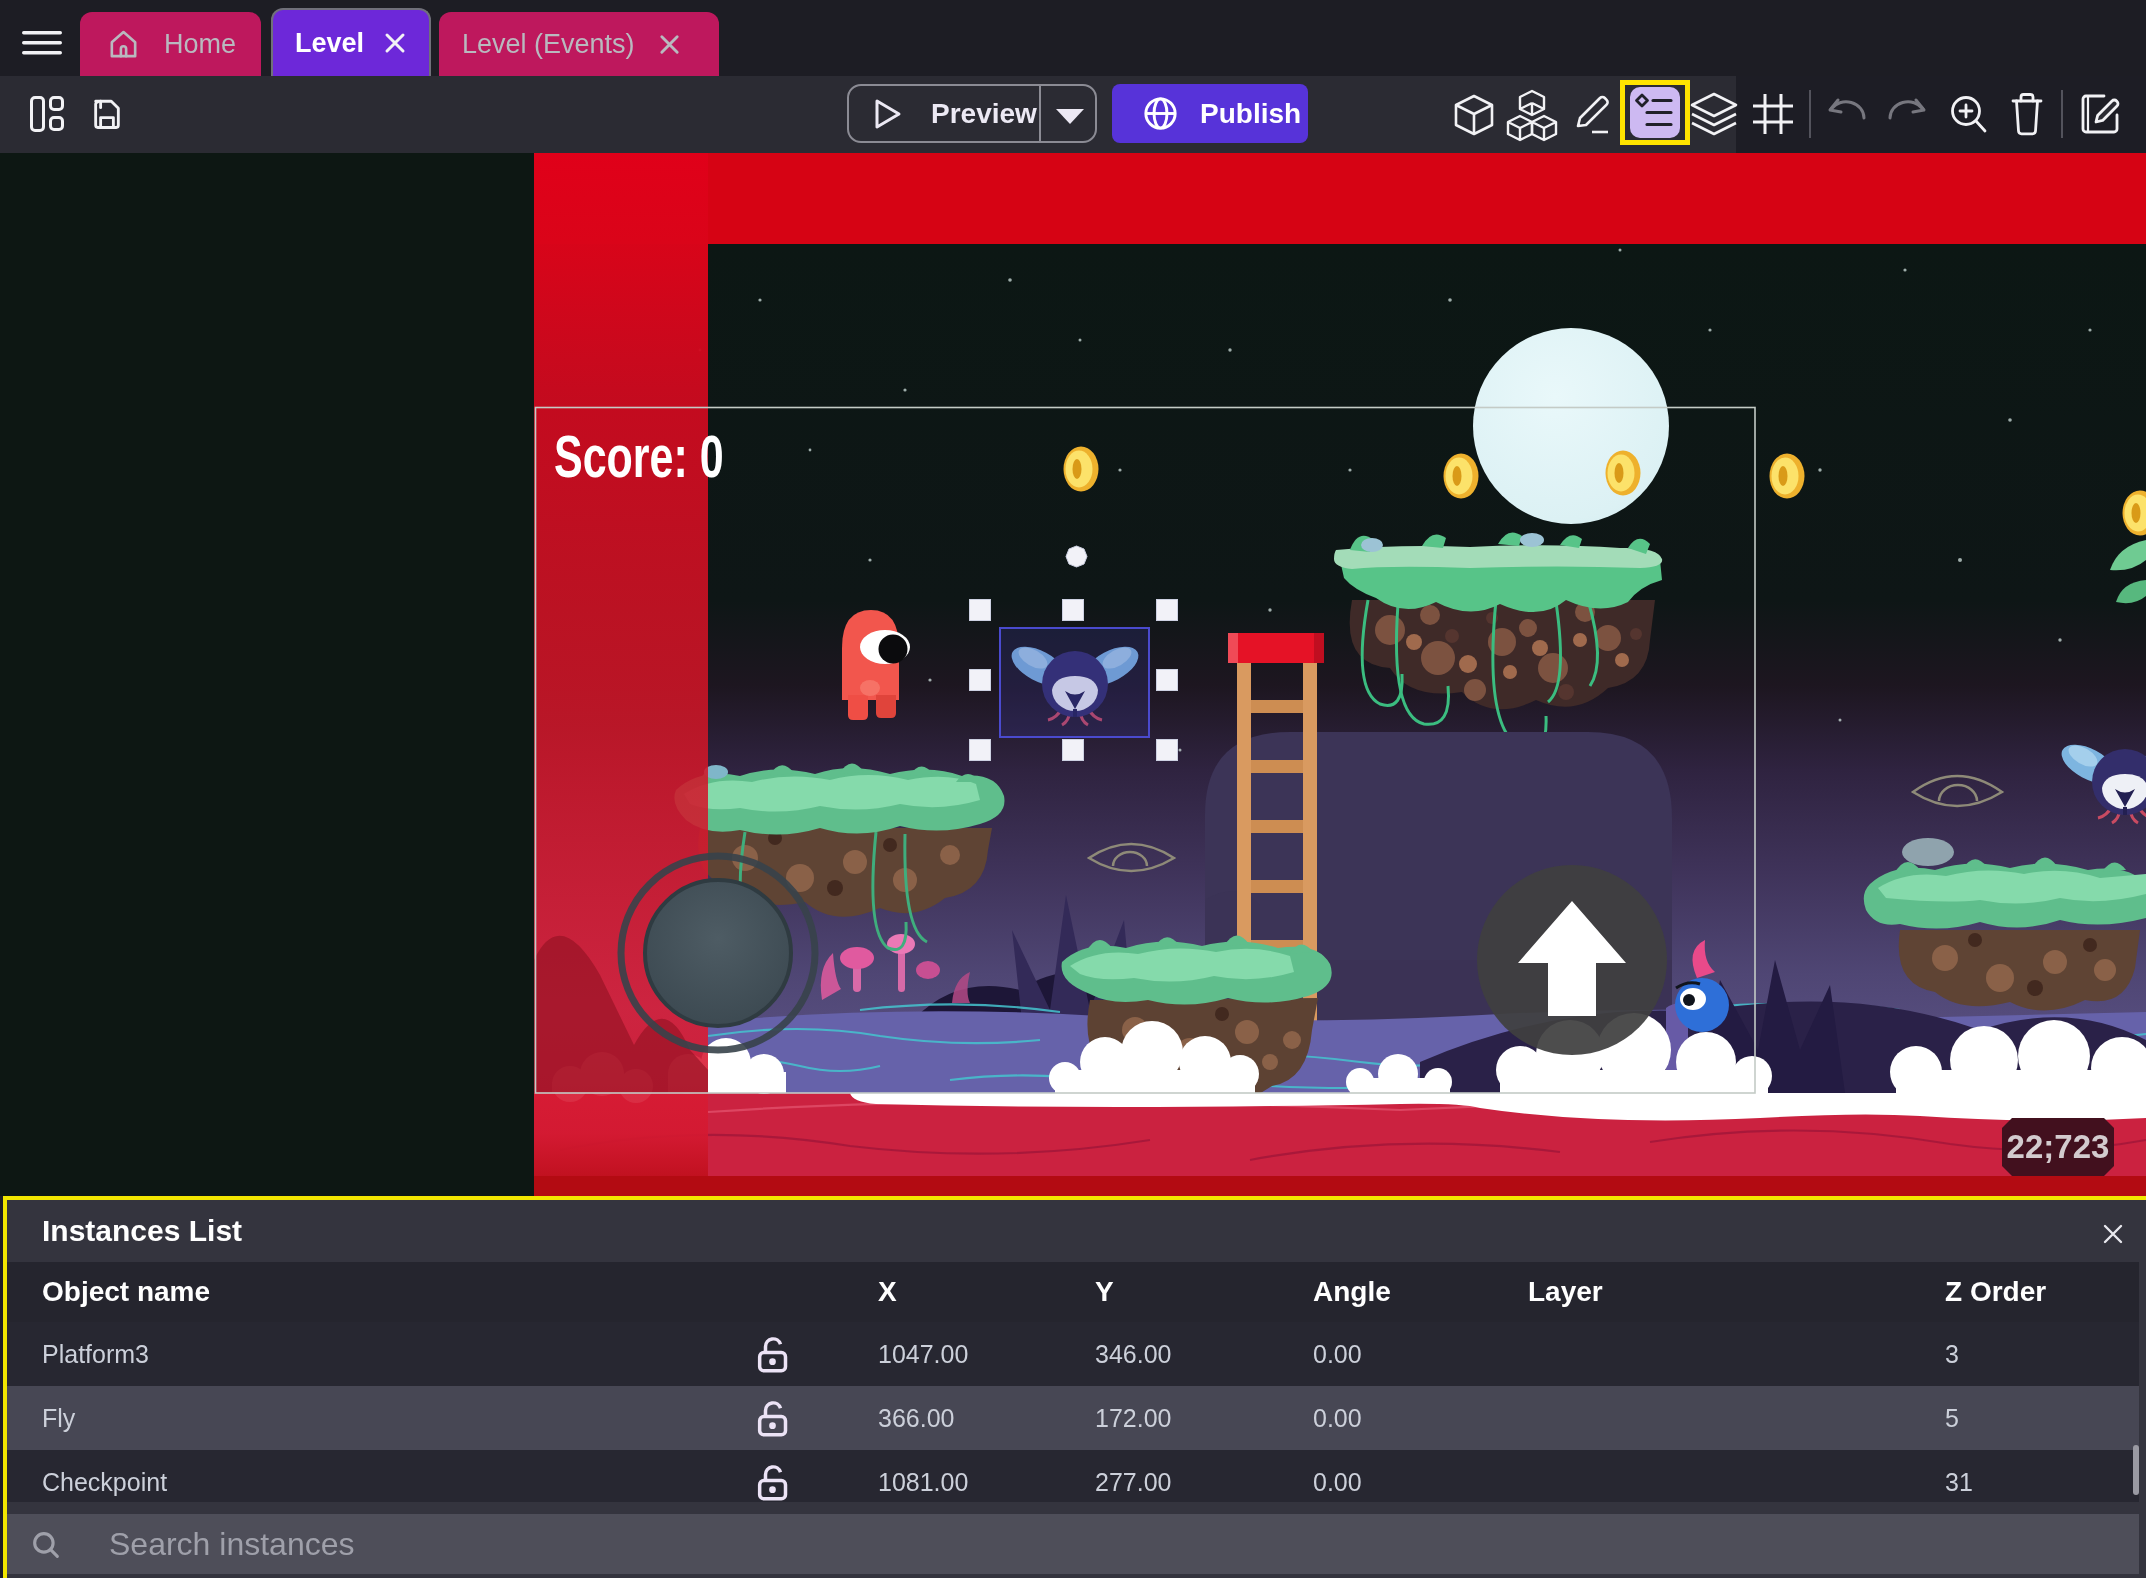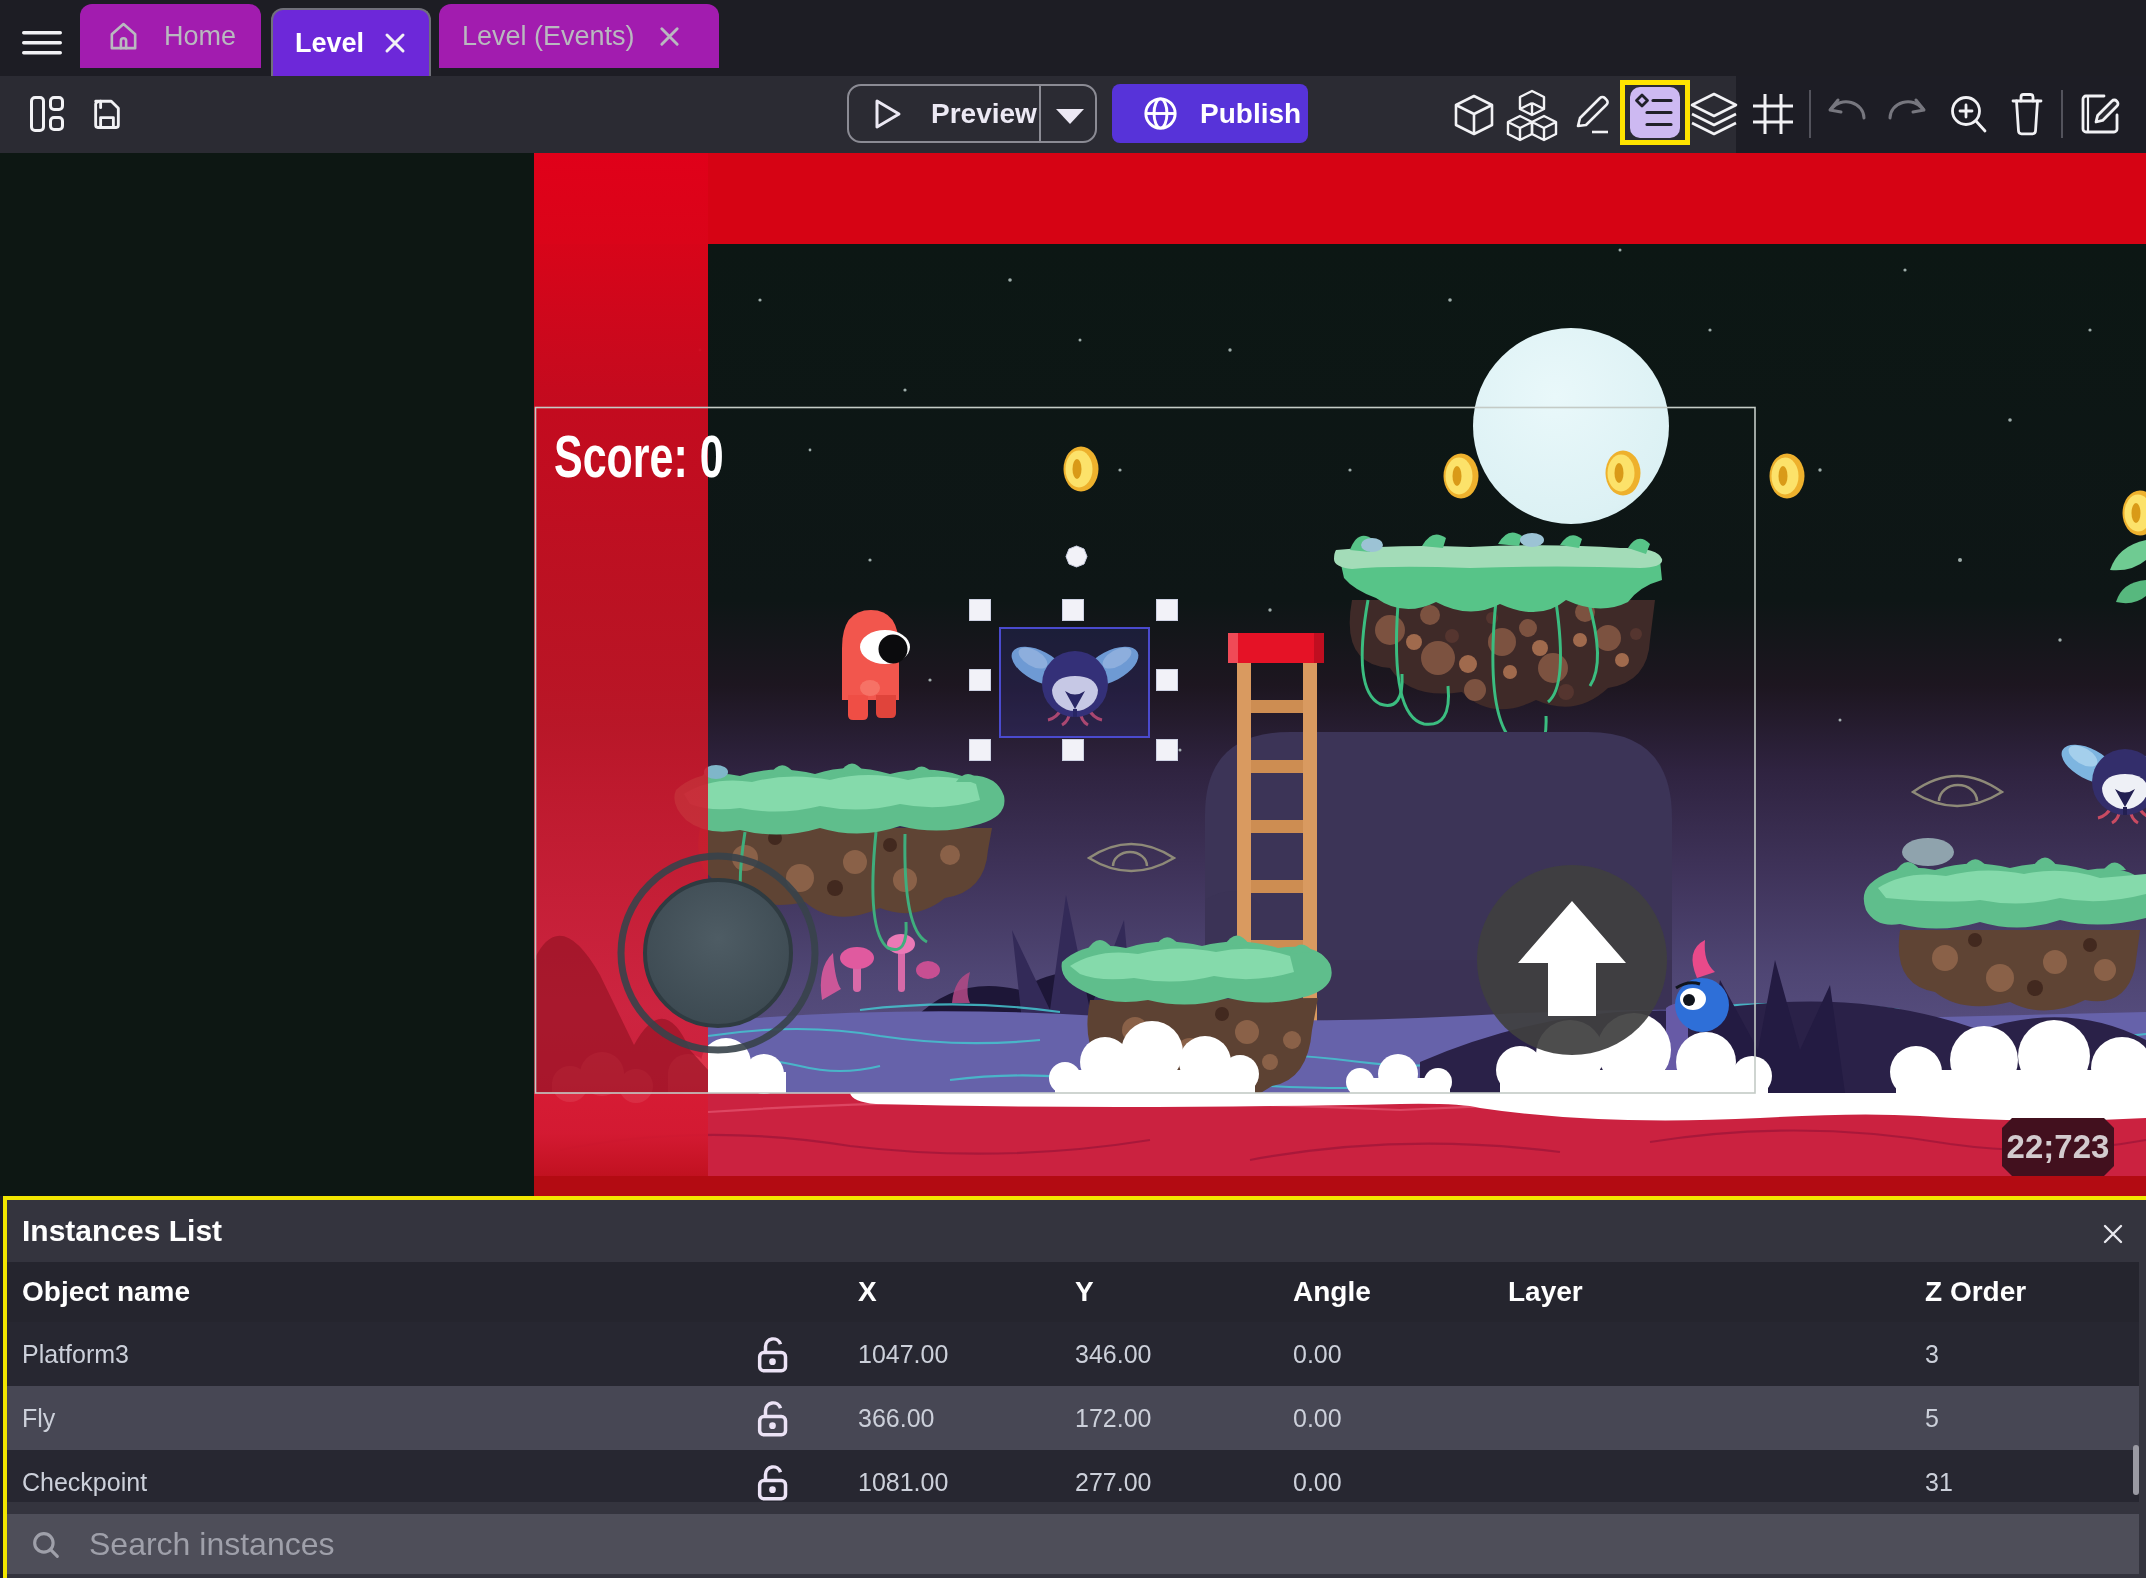--- a/index.html
+++ b/index.html
@@ -1,29 +1,29 @@
 <!DOCTYPE html>
 <html><head>
 <meta charset="utf-8">
 <style>
   html,body{margin:0;padding:0;background:#1d1d25;}
   body{width:2146px;height:1578px;position:relative;overflow:hidden;font-family:"Liberation Sans",sans-serif;}
   .abs{position:absolute;}
   
   #tabbar{left:0;top:0;width:2146px;height:76px;background:#1d1d24;}
-  .tab{position:absolute;top:4px;height:64px;background:#a21caf;border-radius:12px 12px 0 0;color:#b9b9bf;font-size:27px;display:flex;align-items:center;}
+  .tab{position:absolute;top:12px;height:64px;background:#be185d;border-radius:12px 12px 0 0;color:#b9b9bf;font-size:27px;display:flex;align-items:center;}
   #tab-level{top:8px;height:68px;background:#6d28d9;border:2px solid #70707a;border-bottom:none;color:#fff;font-weight:bold;}
   
   #toolbar{left:0;top:76px;width:1736px;height:77px;background:#2b2b33;}
   #btn-preview{position:absolute;left:847px;top:8px;width:250px;height:59px;border:2px solid #8b8b94;border-radius:14px;box-sizing:border-box;display:flex;align-items:center;}
   #btn-publish{position:absolute;left:1112px;top:8px;width:196px;height:59px;background:#5733d9;border-radius:8px;display:flex;align-items:center;}
   .tbtxt{color:#ece9f4;font-weight:bold;font-size:28px;}
   
   #panel{left:3px;top:1196px;width:2140px;height:379px;background:#34343e;border:4px solid #f2e600;box-sizing:content-box;}
-  .cell{position:absolute;white-space:nowrap;}
+  .cell{position:absolute;white-space:nowrap;margin-left:20px;}
   .prow{font-size:25px;color:#ccd0da;}
 </style>
 </head>
 <body>
 <div id="tabbar" class="abs">
   <svg class="abs" style="left:22px;top:31px" width="40" height="27" viewBox="0 0 40 27">
     <g fill="#f2f2f5">
         <rect y="0" width="40" height="3.4" rx="1.7"></rect>
         <rect y="10" width="40" height="3.4" rx="1.7"></rect>
         <rect y="20" width="40" height="3.4" rx="1.7"></rect>

